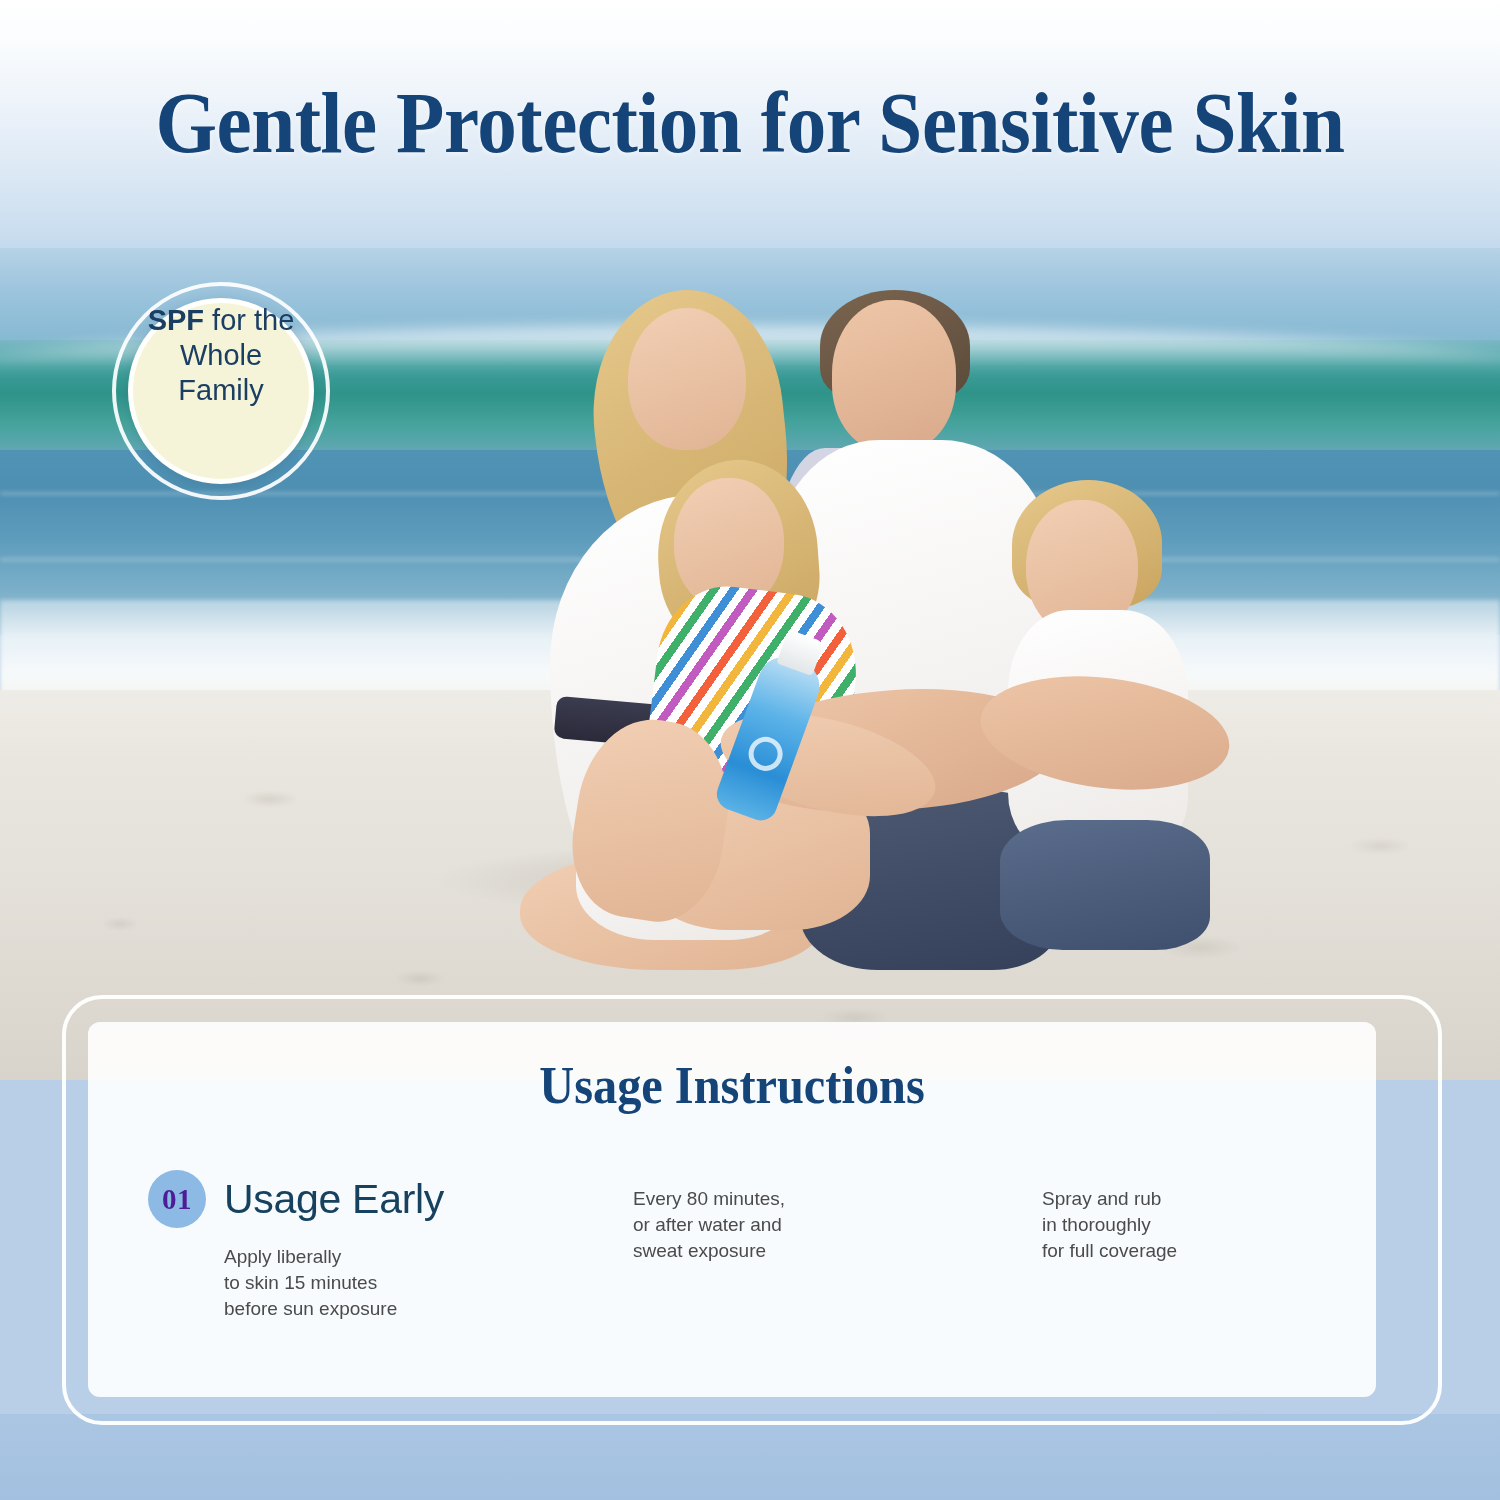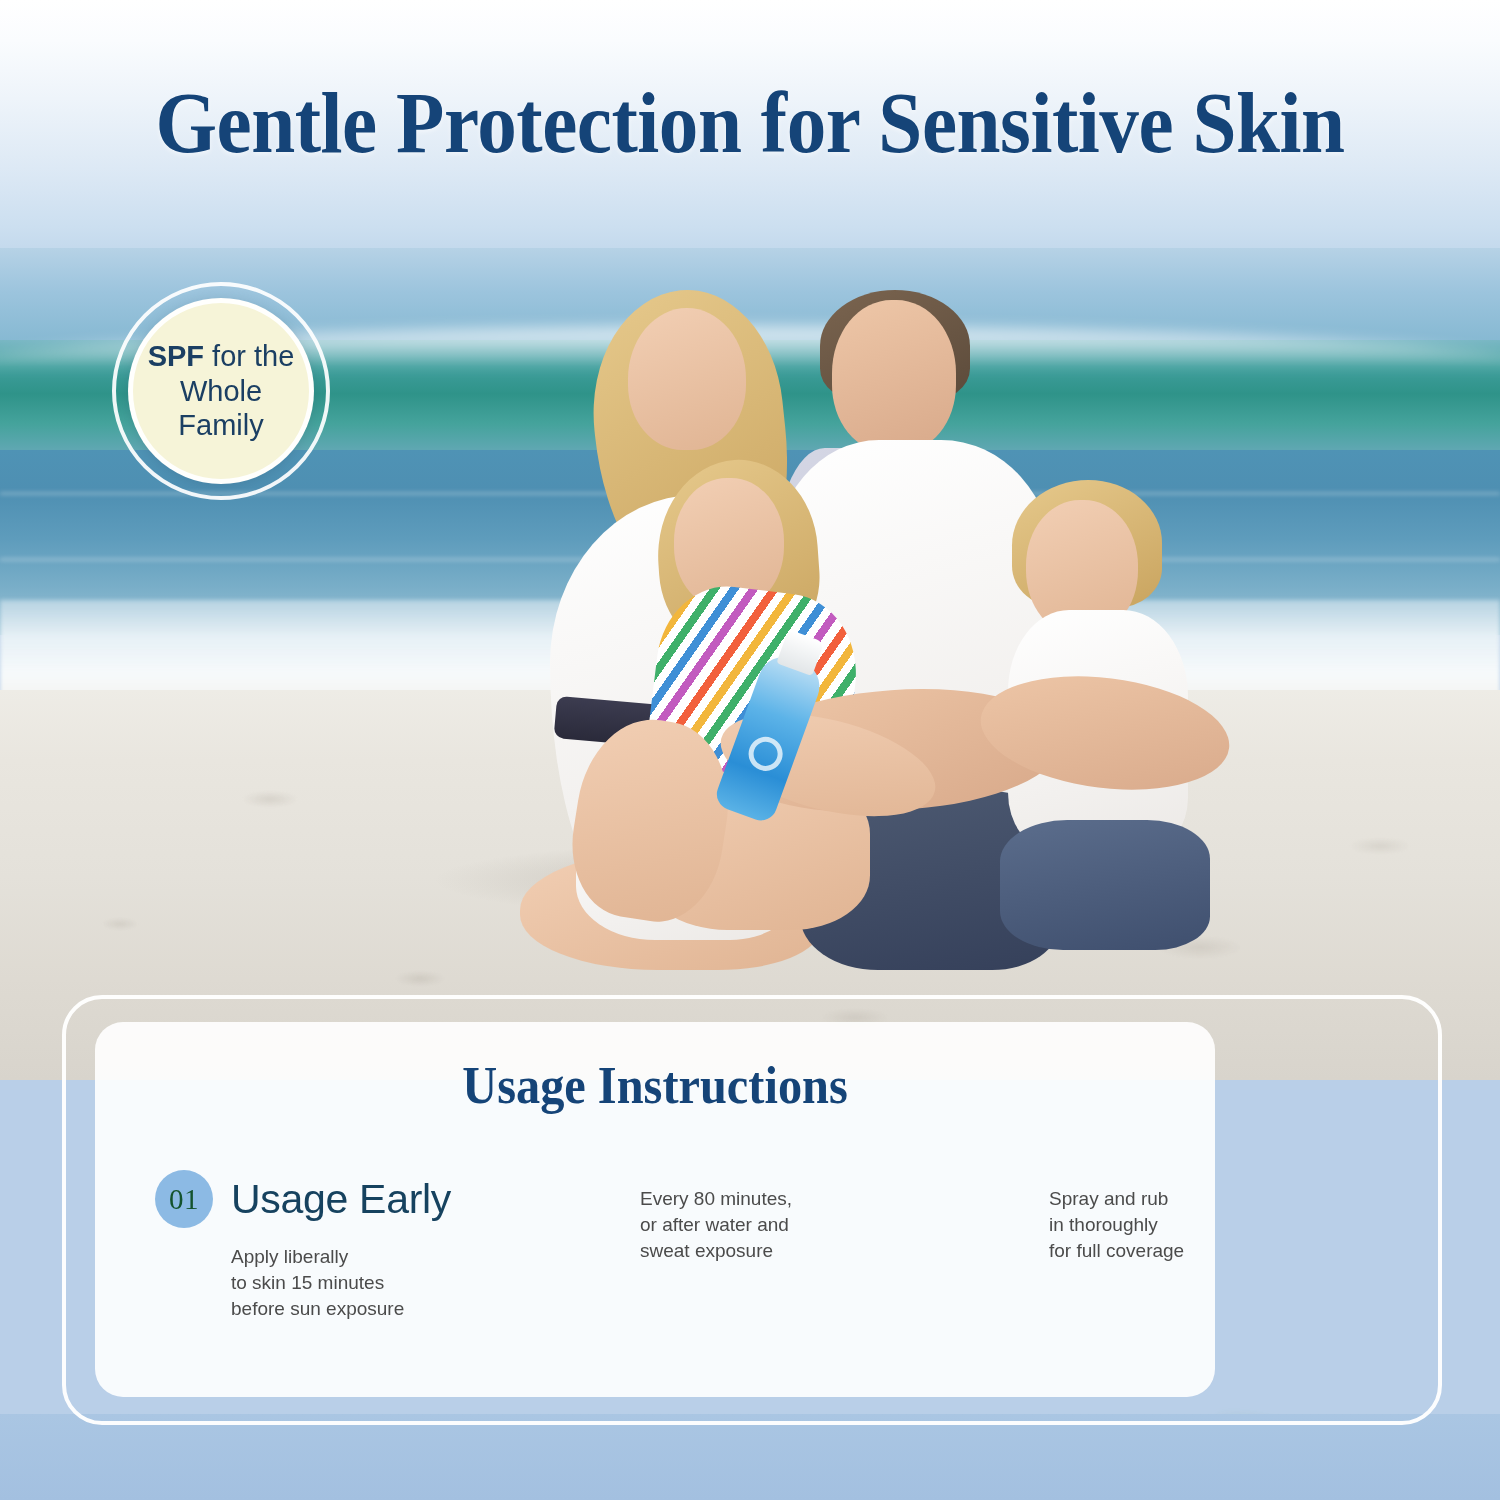--- a/index.html
+++ b/index.html
@@ -212,66 +212,65 @@
   .badge-wrap { position:absolute; left:112px; top:282px; width:218px; height:218px; }
   .badge-ring {
     position:absolute; inset:0; border-radius:50%;
     border:4px solid rgba(255,255,255,.92);
   }
   .badge {
     position:absolute; left:16px; top:16px; width:186px; height:186px;
     border-radius:50%;
     background:#f6f4d8;
     border:5px solid rgba(255,255,255,.95);
-    display:flex; align-items:center; justify-content:center;
+    display:flex; align-items:flex-start; justify-content:center;
     box-shadow:0 2px 12px rgba(40,70,100,.18);
   }
   .badge-text {
     text-align:center;
     font-size:29px; line-height:1.2;
     color:#1b3f63;
     font-weight:400;
     padding:0 14px;
   }
   .badge-text b { font-weight:700; }
 
   
   .panel-outline {
     position:absolute; left:62px; top:995px; width:1380px; height:430px;
     border:4px solid rgba(255,255,255,.96);
     border-radius:40px;
     pointer-events:none;
   }
   .panel {
-    position:absolute; left:88px; top:1022px; width:1120px; height:375px;
+    position:absolute; left:88px; top:1022px; width:1288px; height:375px;
     background:rgba(255,255,255,.90);
-    border-radius:28px;
-    margin-left:7px;
+    border-radius:12px;
   }
   .panel-title {
     position:absolute; left:0; top:34px; width:100%;
     text-align:center;
     font-family:"Liberation Serif","DejaVu Serif", serif;
     font-size:52px; font-weight:700; color:#154478;
     transform:scaleX(.93);
   }
 
   .steps {
     position:absolute; left:60px; top:148px; width:1208px;
     display:flex; justify-content:space-between; align-items:flex-start;
   }
   .step { width:390px; position:relative; }
   .step-head { display:flex; align-items:center; gap:18px; }
   .step-num {
     flex:0 0 auto;
     width:58px; height:58px; border-radius:50%;
     background:#8cbae4;
-    color:#14532d;
+    color:#4c1d95;
     font-family:"Liberation Serif","DejaVu Serif", serif;
-    font-size:29px; font-weight:400;
+    font-size:29px; font-weight:700;
     display:flex; align-items:center; justify-content:center;
     letter-spacing:0.5px;
   }
   .step-title {
     font-size:41px; font-weight:400; color:#16425f;
     letter-spacing:-0.3px; white-space:nowrap;
   }
   .step-body {
     margin-top:16px; margin-left:76px;
     font-size:19px; line-height:1.38; color:#4b4b4b;

